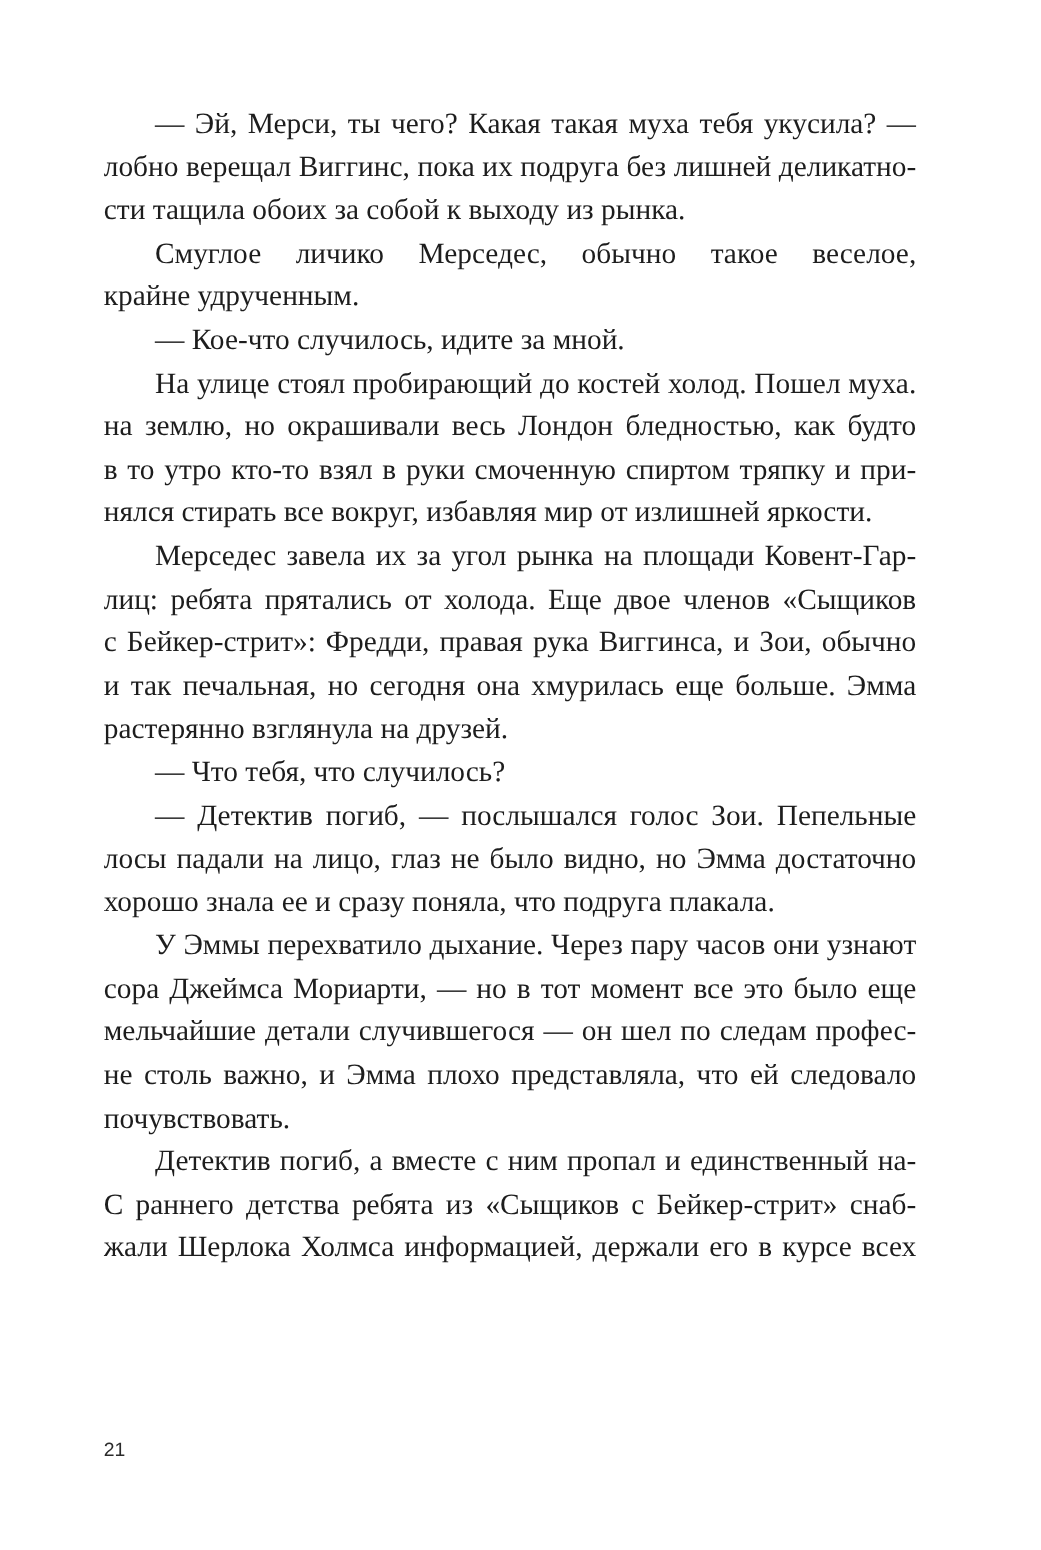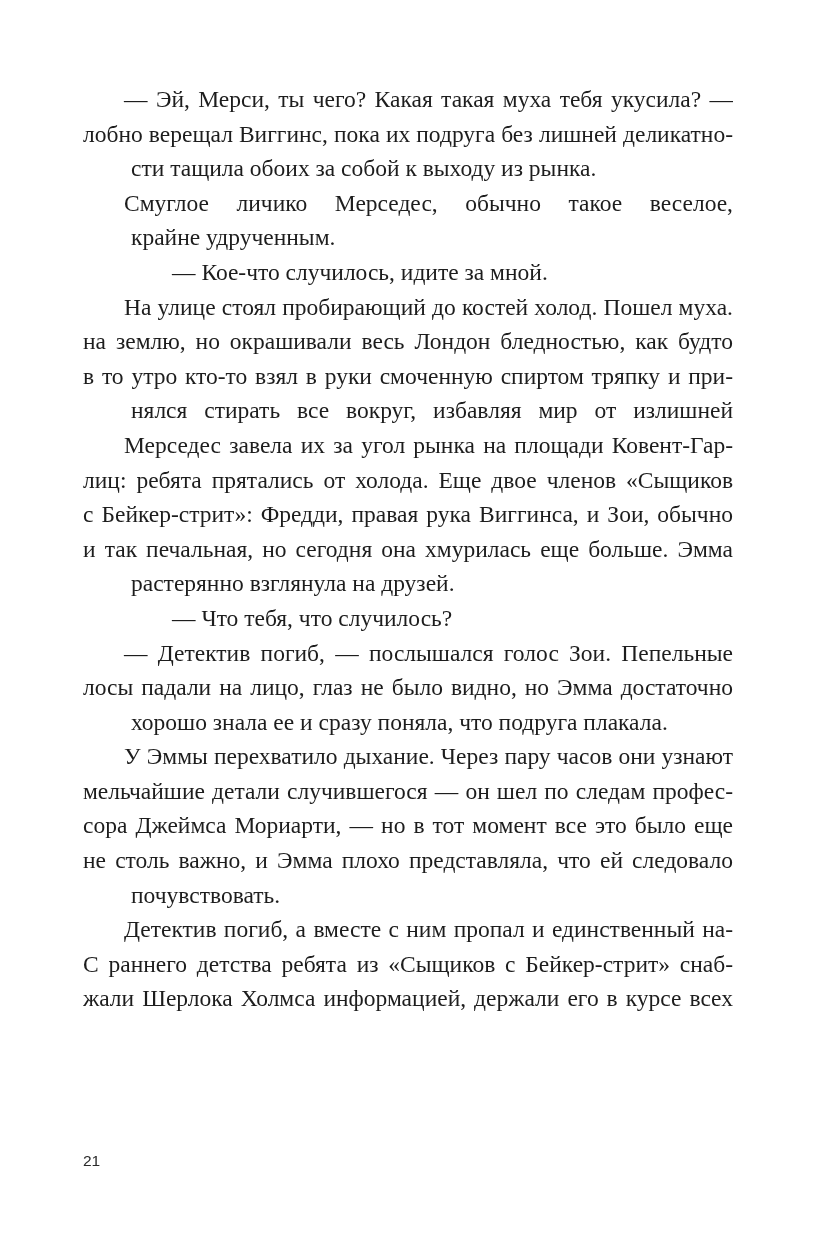--- a/index.html
+++ b/index.html
@@ -38,21 +38,20 @@
     overflow: hidden;
     text-align: justify;
     text-align-last: justify;
     white-space: normal;
   }
   .line.para-first {
     text-indent: 41px;
   }
   .line.para-last {
     text-align-last: left;
-    margin-left: 48px;
   }
   .page-number {
     position: absolute;
     left: 83px;
     top: 1152px;
     width: 645px;
     text-align: left;
     font-family: "Liberation Sans", sans-serif;
     font-size: 15.5px;
     color: #2a2a2a;
@@ -91,22 +90,22 @@
       <div class="paragraph">
         <div class="line para-first para-last">— Что тебя, что случилось?</div>
       </div>
       <div class="paragraph">
         <div class="line para-first">— Детектив погиб, — послышался голос Зои. Пепельные во-</div>
         <div class="line">лосы падали на лицо, глаз не было видно, но Эмма достаточно</div>
         <div class="line para-last">хорошо знала ее и сразу поняла, что подруга плакала.</div>
       </div>
       <div class="paragraph">
         <div class="line para-first">У Эммы перехватило дыхание. Через пару часов они узнают</div>
+        <div class="line">сора Джеймса Мориарти, — но в тот момент все это было еще</div>
         <div class="line">мельчайшие детали случившегося — он шел по следам профес-</div>
-        <div class="line">сора Джеймса Мориарти, — но в тот момент все это было еще</div>
         <div class="line">не столь важно, и Эмма плохо представляла, что ей следовало</div>
         <div class="line para-last">почувствовать.</div>
       </div>
       <div class="paragraph">
         <div class="line para-first">Детектив погиб, а вместе с ним пропал и единственный на-</div>
         <div class="line">С раннего детства ребята из «Сыщиков с Бейкер-стрит» снаб-</div>
         <div class="line">жали Шерлока Холмса информацией, держали его в курсе всех</div>
       </div>
     </main>
   <div class="page-number">21</div>

